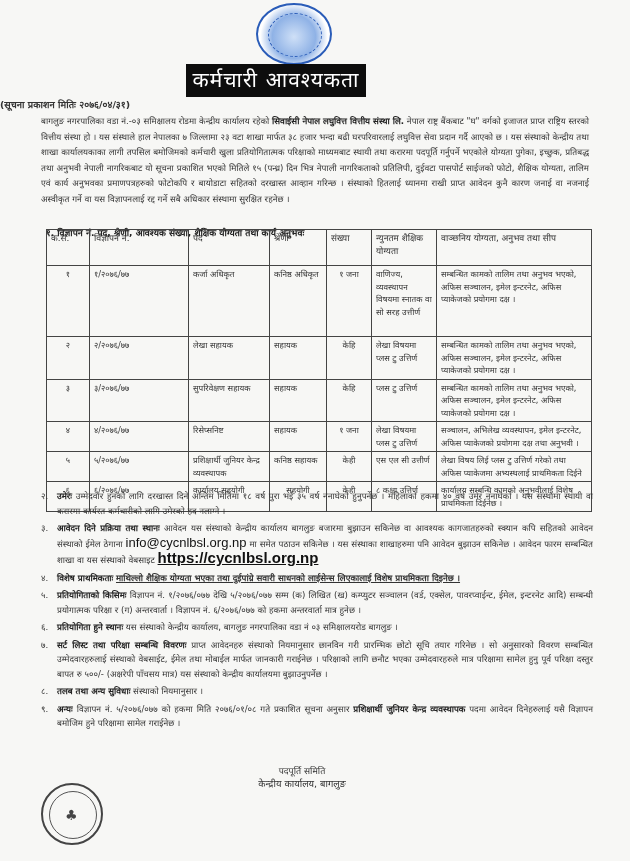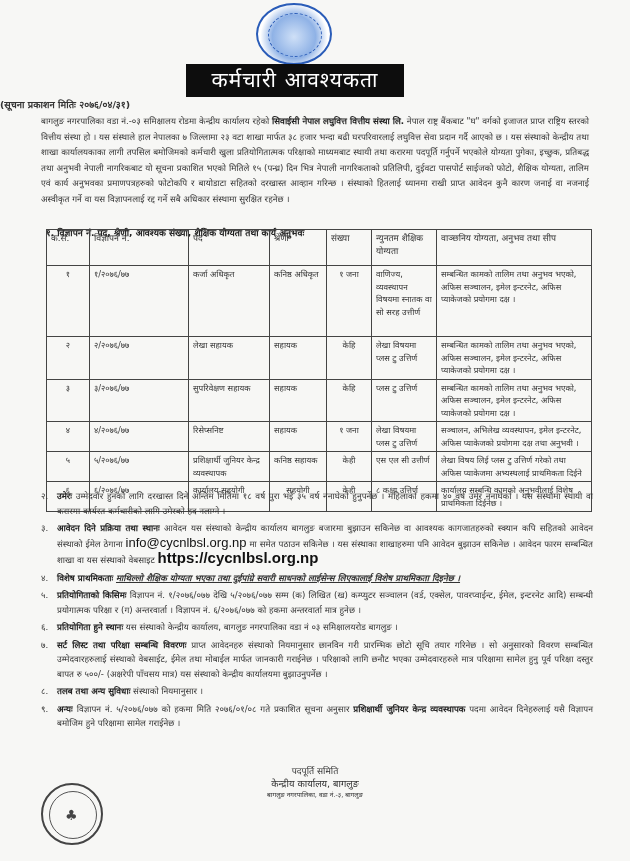--- a/index.html
+++ b/index.html
@@ -15,21 +15,21 @@
     position: absolute; left: 256px; top: 3px; width: 76px; height: 62px;
     border: 2px solid #2a5cb8; border-radius: 50%;
     background: radial-gradient(circle at 50% 55%, #cfe0f7 0%, #8fb2e6 45%, #ffffff 70%);
     box-sizing: border-box;
   }
   .logo-top .inner {
     position: absolute; left: 10px; top: 8px; width: 52px; height: 42px; border-radius: 50%;
     border: 1px dashed #2a5cb8;
   }
   .title-banner {
-    position: absolute; left: 186px; top: 64px; width: 218px; height: 33px;
+    position: absolute; left: 186px; top: 64px; width: 180px; height: 33px;
     background: #0d0d0d; color: #fff; text-align: center;
     font-size: 21px; line-height: 33px; letter-spacing: 1px;
   }
   .pub-date {
     position: absolute; left: 0; width: 630px; top: 98px; text-align: left;
     font-size: 9.5px; font-weight: bold; color: #333;
   }
   .intro {
     position: absolute; left: 41px; top: 114px; width: 548px;
     font-size: 8.6px; line-height: 15.5px; text-align: justify; color: #333;
@@ -49,24 +49,24 @@
   table.jobs td.c { text-align: center; }
   .points {
     position: absolute; left: 41px; top: 489px; width: 552px;
     font-size: 8.6px; line-height: 14.5px; color: #333;
   }
   .point { display: flex; margin-bottom: 3px; }
   .point .num { width: 16px; flex: none; }
   .point .txt { flex: 1; text-align: justify; }
   .point b { color: #222; }
   .big-link { font-size: 13px; font-family: "Liberation Sans", sans-serif; color: #111; }
-  .big-link.bold { font-weight: bold; font-size: 15px; }
-  .underline-italic { text-decoration: underline; font-style: italic; font-weight: bold; }
+  .big-link.bold { font-weight: bold; font-size: 15px; text-decoration: underline; }
+  .underline-italic { text-decoration: underline; font-weight: bold; }
   .sign {
-    position: absolute; left: 170px; top: 764px; width: 290px; text-align: center; color: #333;
+    position: absolute; left: 157px; top: 764px; width: 290px; text-align: center; color: #333;
   }
   .sign .l1 { font-size: 9px; }
   .sign .l2 { font-size: 9.5px; }
   .sign .l3 { font-size: 9.5px; }
   .sign .l4 { font-size: 6.5px; }
   .stamp {
     position: absolute; left: 41px; top: 783px; width: 62px; height: 62px;
     border: 2px solid #444; border-radius: 50%; box-sizing: border-box;
   }
   .stamp .ring {
@@ -197,16 +197,15 @@
   </div>
 
   <div class="stamp">
     <div class="ring"></div>
     <div class="tree">♣</div>
   </div>
 
   <div class="sign">
     <div class="l1">पदपूर्ति समिति</div>
     <div class="l3">केन्द्रीय कार्यालय, बागलुङ</div>
-    <div class="l4">बागलुङ नगरपालिका, वडा नं.-३, बागलुङ</div>
   </div>
 
 </div>
 
 </body></html>

